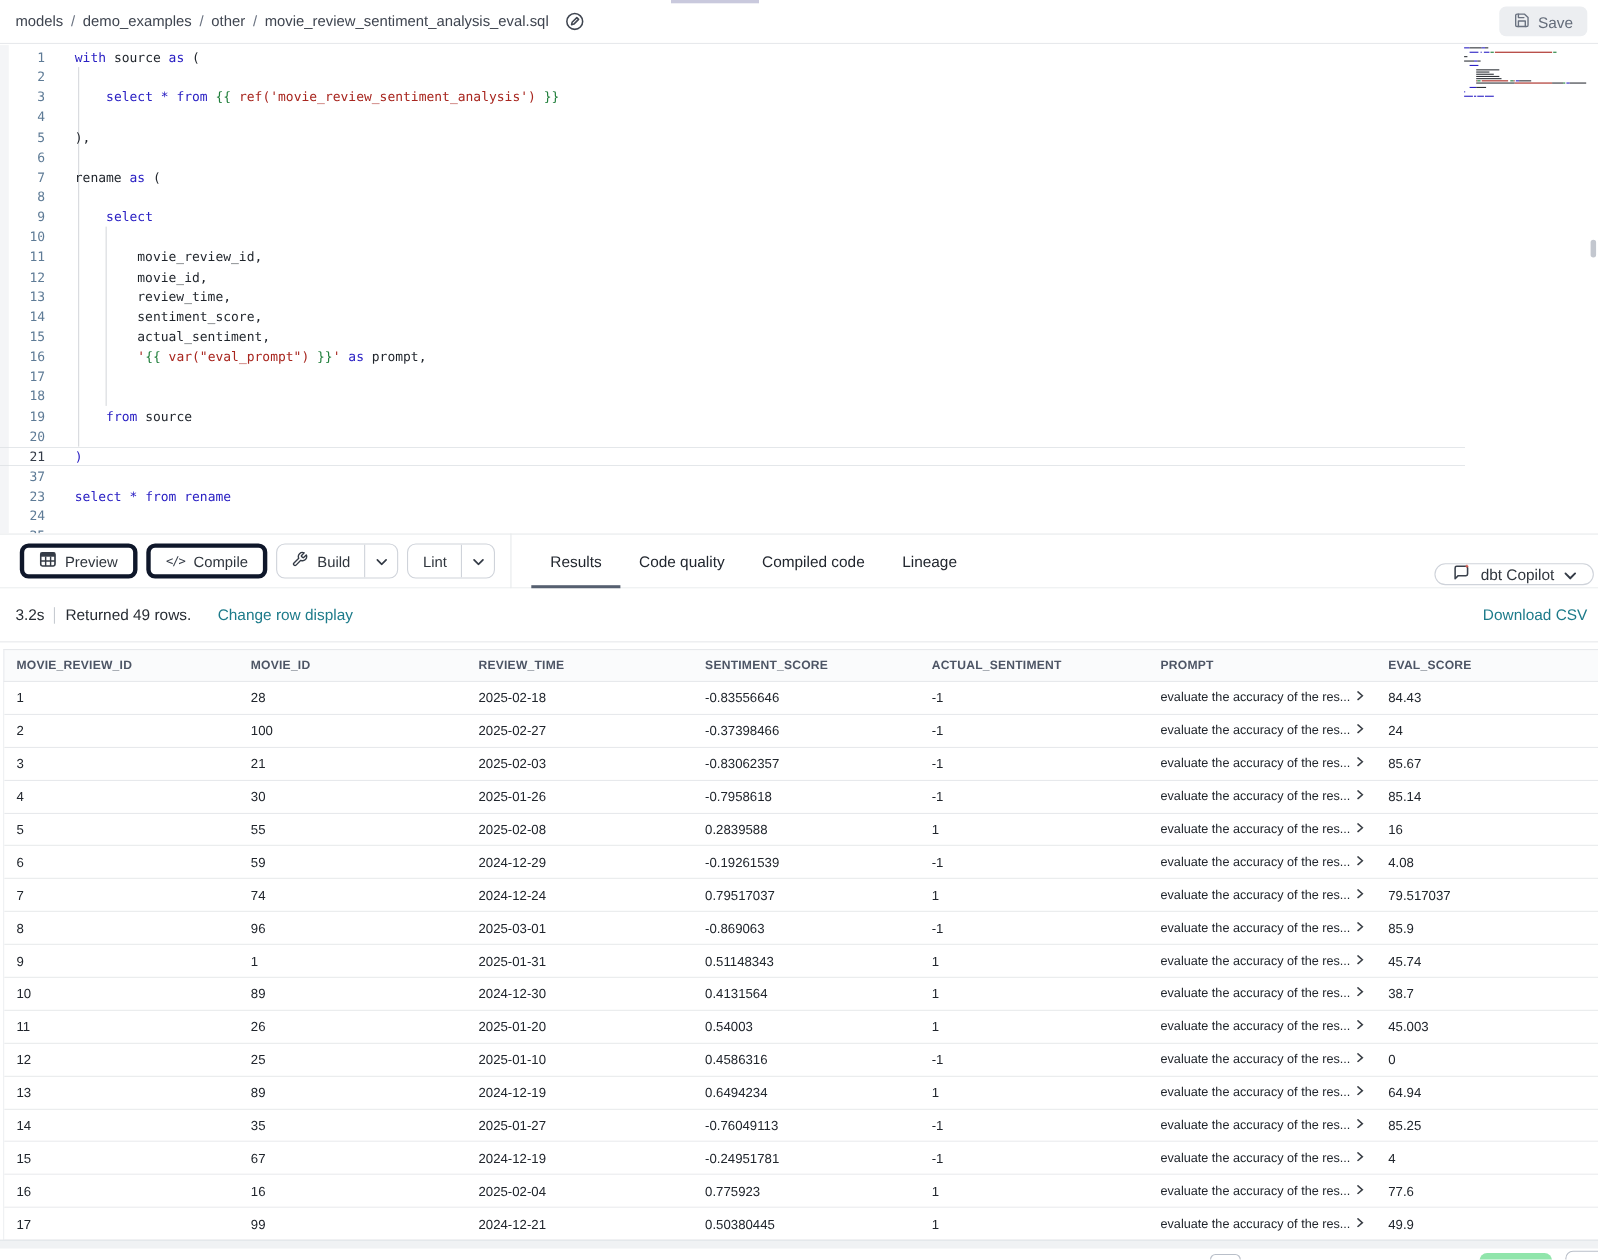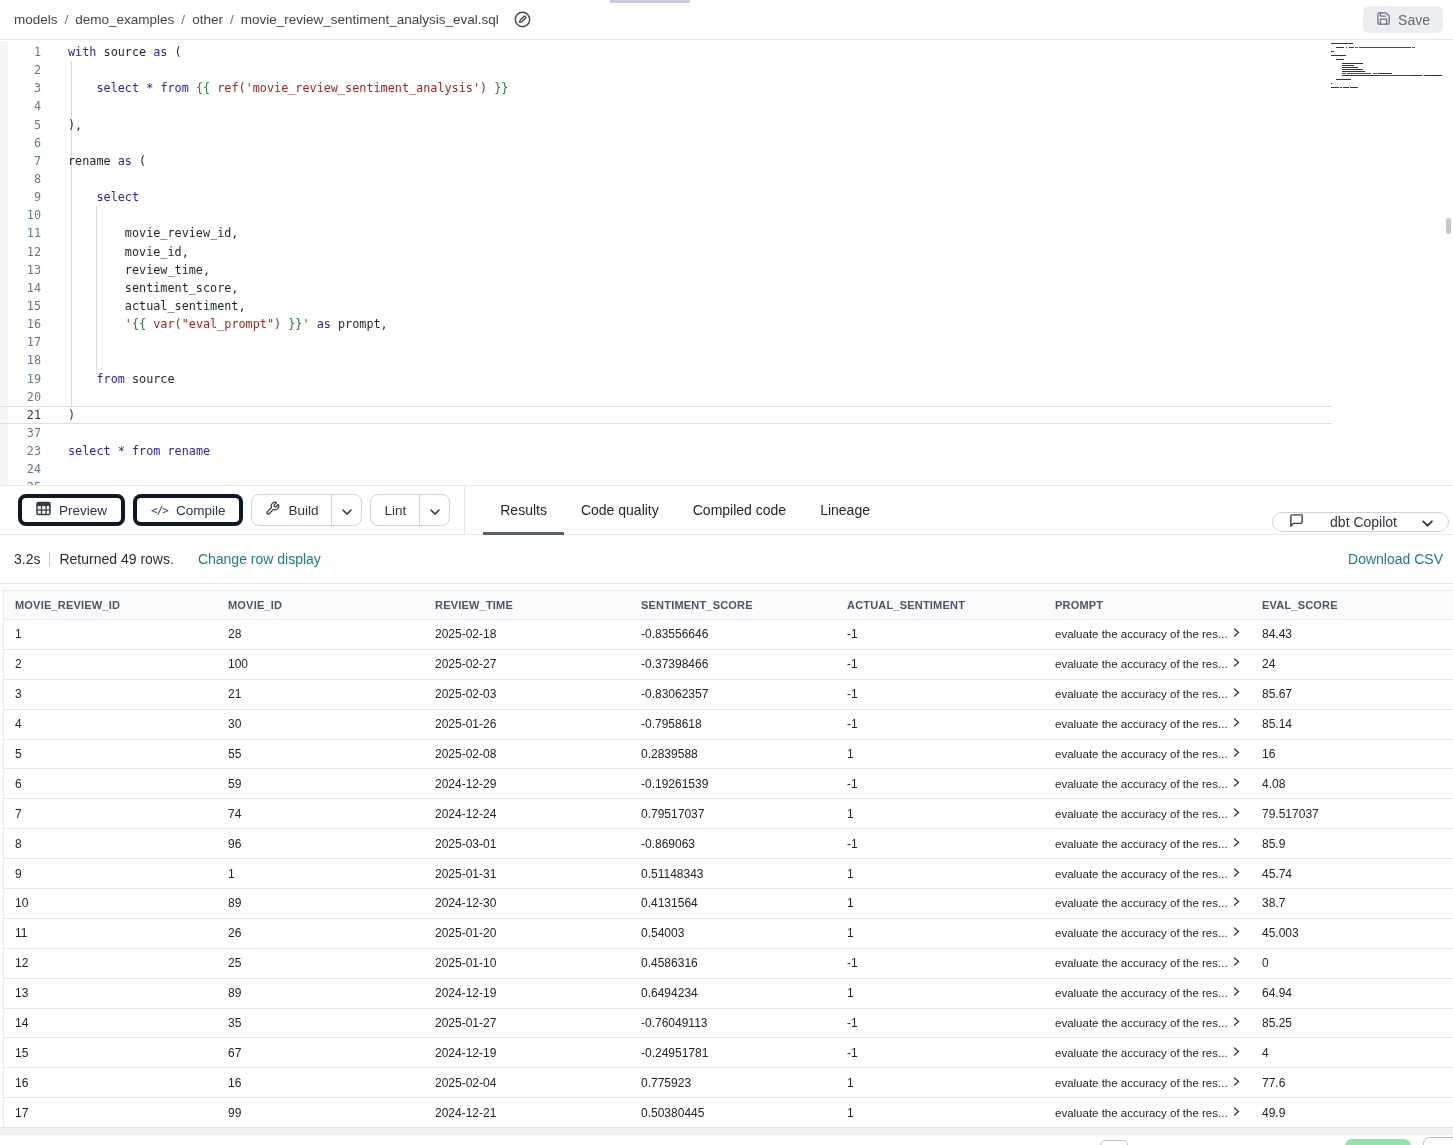--- a/index.html
+++ b/index.html
@@ -59,21 +59,21 @@
     font-size:13.5px; color:#2f353d; cursor:pointer; }
   .tb-split .caret { display:flex; align-items:center; justify-content:center; width:30px;
     border-left:1px solid #cfd3da; cursor:pointer; }
   .code-glyph { font-family:"DejaVu Sans Mono", monospace; font-size:11px; color:#343b46; letter-spacing:-1px; }
   .tb-divider { width:1px; height:50px; background:#e7e9ec; margin-left:6px; }
   .tabs { display:flex; height:50px; margin-left:18px; }
   .tab { display:flex; align-items:center; padding:0 17px; font-size:14px; color:#21262e;
     cursor:pointer; border-bottom:3px solid transparent; padding-top:3px; }
   .tab.active { border-bottom-color:#566070; }
   .tb-right { margin-left:auto; padding-right:4px; }
-  .copilot-btn { display:flex; align-items:center; gap:25px; height:20px; padding:0 15px;
+  .copilot-btn { display:flex; align-items:center; gap:9px; height:20px; padding:0 15px;
     border:1px solid #cfd3da; border-radius:17px; background:#fff; color:#2f353d;
     font-size:14px; font-family:inherit; cursor:pointer;margin-top:24px; }
 
   
   .statusbar { position:absolute; left:0; top:535px; width:1453px; height:49px;
     border-bottom:1px solid #e7e9ec; display:flex; align-items:center;
     padding:0 10px 0 14px; background:#fff; font-size:14px; }
   .status-sep { width:1px; height:15px; background:#c7cbd1; margin:0 9px; }
   .link { color:#1d7b8a; cursor:pointer; text-decoration:none; }
   .status-link { margin-left:24px; }

